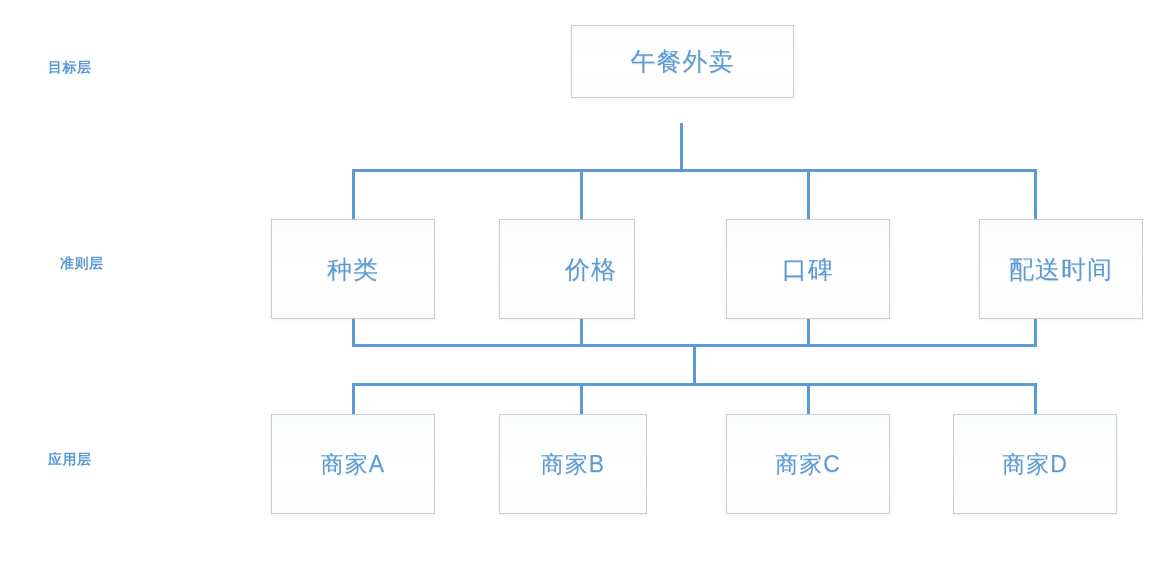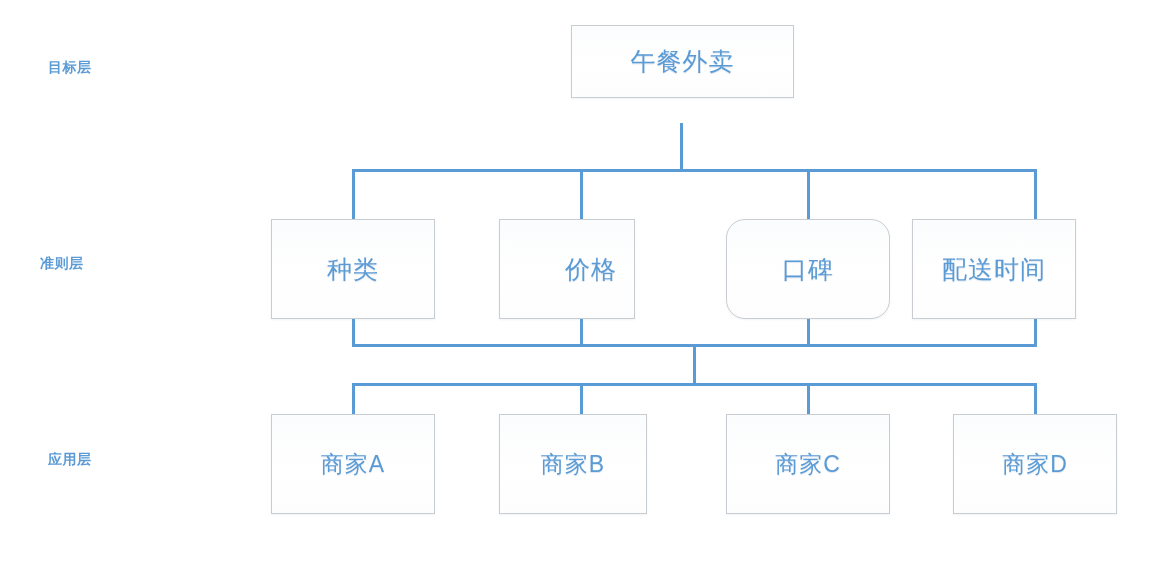--- a/index.html
+++ b/index.html
@@ -62,21 +62,21 @@
   .conn.h { height: 3px; }
   .conn.v { width: 3px; }
 </style>
 </head>
 <body>
 
 <div id="canvas">
 
   <div class="layer-label" style="left:48px; top:60px;">目标层</div>
 
-  <div class="layer-label" style="left:40px; top:256px;">准则层</div>
+  <div class="layer-label" style="left:60px; top:256px;">准则层</div>
 
   <div class="layer-label" style="left:48px; top:452px;">应用层</div>
 
   <div class="conn v" style="left:680px; top:123px; height:48px;"></div>
 
   <div class="conn h" style="left:352px; top:169px; width:685px;"></div>
 
   <div class="conn v" style="left:352px; top:169px; height:51px;"></div>
   <div class="conn v" style="left:580px; top:169px; height:51px;"></div>
   <div class="conn v" style="left:807px; top:169px; height:51px;"></div>
@@ -100,24 +100,24 @@
   <div class="node goal" style="left:571px; top:25px; width:223px; height:73px;">
     <span class="node-label">午餐外卖</span>
   </div>
 
   <div class="node criteria" style="left:271px; top:219px; width:164px; height:100px;">
     <span class="node-label">种类</span>
   </div>
   <div class="node criteria" style="left:499px; top:219px; width:136px; height:100px;padding-left:48px;">
     <span class="node-label">价格</span>
   </div>
-  <div class="node criteria" style="left:726px; top:219px; width:164px; height:100px;border-radius:19px;">
+  <div class="node criteria" style="left:726px; top:219px; width:164px; height:100px;">
     <span class="node-label">口碑</span>
   </div>
-  <div class="node criteria" style="left:912px; top:219px; width:164px; height:100px;">
+  <div class="node criteria" style="left:979px; top:219px; width:164px; height:100px;">
     <span class="node-label">配送时间</span>
   </div>
 
   <div class="node alternative" style="left:271px; top:414px; width:164px; height:100px;">
     <span class="node-label">商家A</span>
   </div>
   <div class="node alternative" style="left:499px; top:414px; width:148px; height:100px;">
     <span class="node-label">商家B</span>
   </div>
   <div class="node alternative" style="left:953px; top:414px; width:164px; height:100px;">

